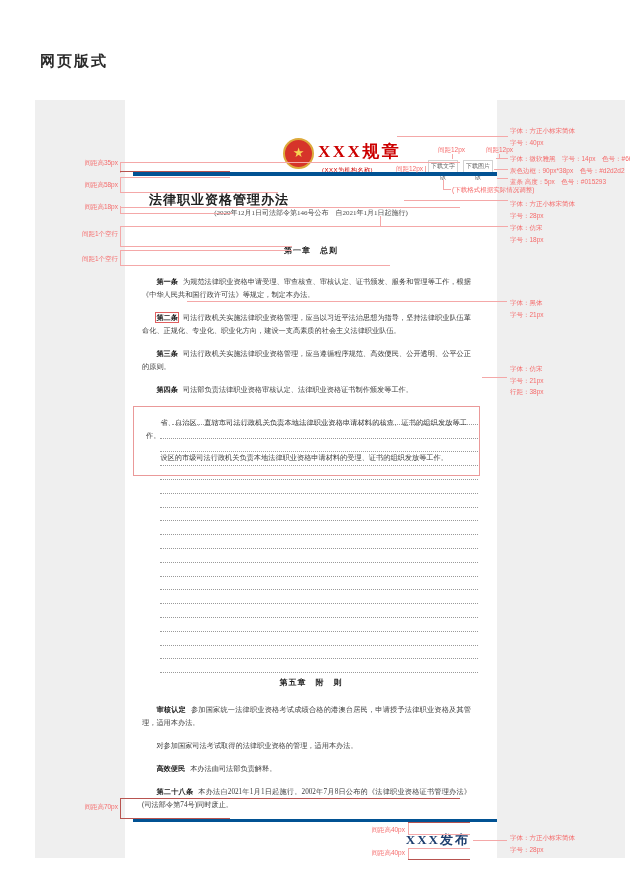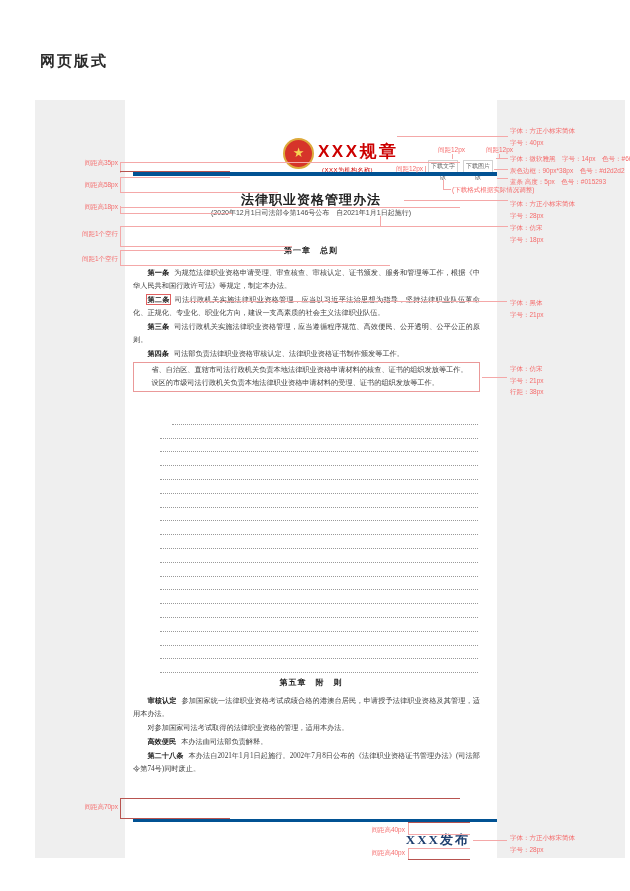--- a/index.html
+++ b/index.html
@@ -1,49 +1,49 @@
 <!DOCTYPE html>
 <html><head>
 <meta charset="utf-8">
 <style>
   html,body{margin:0;padding:0;background:#fff;}
   #canvas{position:relative;width:630px;height:891px;background:#fff;overflow:hidden;
           font-family:"Liberation Sans","DejaVu Sans",sans-serif;}
   .abs{position:absolute;}
-  .serif{font-family:Liberation Sans, sans-serif;}
+  .serif{font-family:Liberation Serif, serif;}
 
   #page-label{left:40px;top:52px;font-size:15px;font-weight:bold;color:#2b2b2b;letter-spacing:2px;
               font-family:"Liberation Serif","DejaVu Serif",serif;}
 
   #gray-bg{left:35px;top:100px;width:590px;height:758px;background:#efefef;}
   #doc-page{left:125px;top:100px;width:372px;height:758px;background:#ffffff;}
 
   
   #emblem{left:283px;top:138px;width:31px;height:31px;border-radius:50%;background:#d6342a;
           border:2px solid #ddaa3c;box-sizing:border-box;text-align:center;}
   #emblem .star{color:#f7d654;font-size:13px;line-height:26px;}
   #brand-title{left:318px;top:140px;font-size:17px;font-weight:bold;color:#cc0000;letter-spacing:2.5px;}
   #brand-note{left:322px;top:166px;font-size:6px;color:#cc0000;letter-spacing:.5px;}
   .dl-btn{position:absolute;width:30px;height:13px;border:1px solid #d2d2d2;background:#fff;color:#666666;
           font-size:6px;line-height:11px;text-align:center;box-sizing:border-box;}
   #btn-text{left:428px;top:160px;} #btn-img{left:463px;top:160px;}
   #bar-top{left:133px;top:172px;width:364px;height:4px;background:#015293;}
   #bar-bottom{left:133px;top:819px;width:364px;height:3px;background:#015293;}
 
   
-  #doc-title{left:125px;top:191px;width:372px;text-align:center;font-size:13px;font-weight:bold;
-             color:#222;letter-spacing:1px;}
+  #doc-title{left:125px;top:191px;width:372px;font-size:13px;font-weight:bold;
+             color:#222;letter-spacing:1px;padding-left:24px;}
   #doc-sub{left:125px;top:208px;width:372px;text-align:center;font-size:7px;color:#4a4a4a;}
   .chap{position:absolute;left:125px;width:372px;text-align:center;font-size:8px;font-weight:bold;
         color:#222;letter-spacing:1px;}
   #chap1{top:245px;} #chap5{top:677px;}
   .body-block{position:absolute;left:133px;width:347px;font-size:7.2px;line-height:13px;color:#3c3c3c;
               text-align:justify;font-family:"Liberation Serif","DejaVu Serif",serif;z-index:2;}
   #body1{top:266px;} #body2{top:694px;}
-  .body-block p{margin:0;text-indent:2em;}
+  .body-block p{margin:9px;text-indent:2em;}
   .num{font-family:"Liberation Sans","DejaVu Sans",sans-serif;font-weight:bold;color:#1a1a1a;margin-right:5px;}
   .num:empty{margin-right:0;}
   .num.boxed{outline:1px solid #e06060;}
   .red-box{border:1px solid #ea9999;margin:1px 0;padding:1px 3px;}
 
   #dots{left:160px;top:411px;width:318px;z-index:1;}
   .dot-row{height:12.8px;border-bottom:1.5px dotted #9a9a9a;}
   .dot-row.first{margin-left:12px;}
 
   #publisher{left:330px;top:831px;width:140px;text-align:right;font-size:13px;font-weight:bold;

